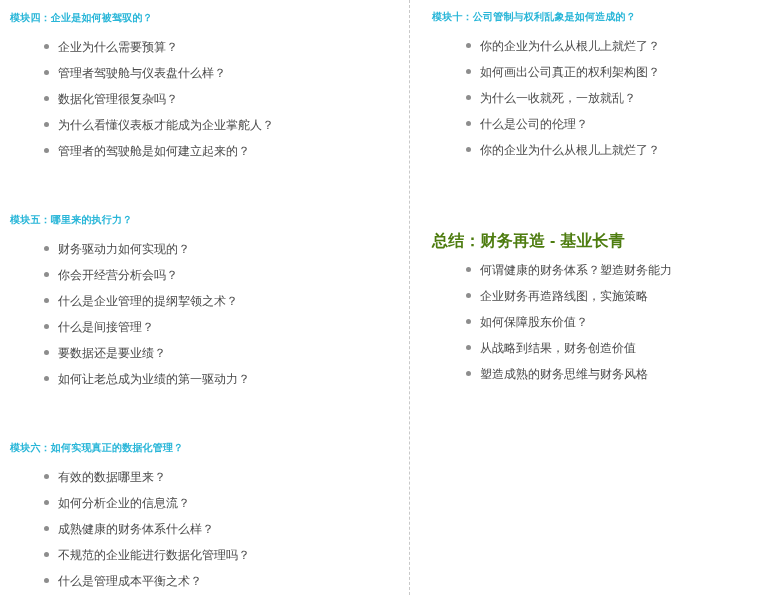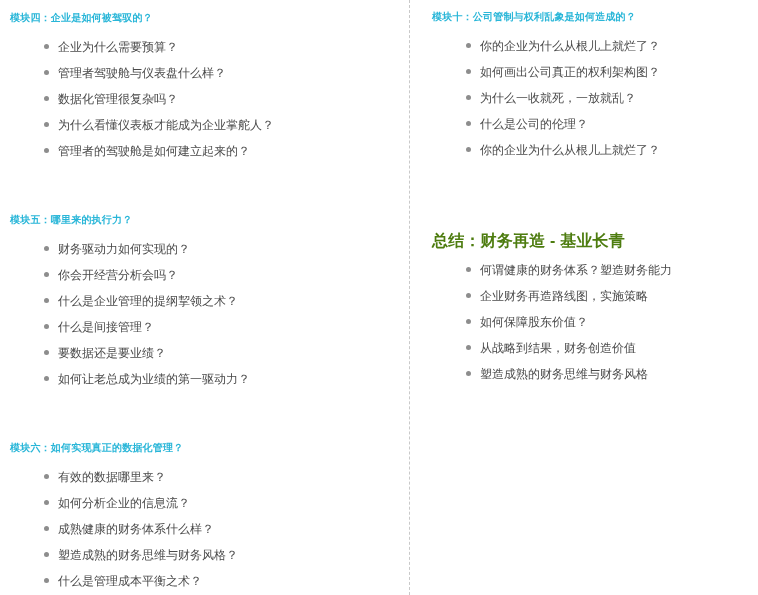--- a/index.html
+++ b/index.html
@@ -116,21 +116,21 @@
     </div>
 
     <div class="gap-xl"></div>
 
     <div class="section">
       <div class="section-title">模块六：如何实现真正的数据化管理？</div>
       <ul class="items">
         <li>有效的数据哪里来？</li>
         <li>如何分析企业的信息流？</li>
         <li>成熟健康的财务体系什么样？</li>
-        <li>塑造成熟的财务思维与财务风格？</li>
+        <li>不规范的企业能进行数据化管理吗？</li>
         <li>什么是管理成本平衡之术？</li>
       </ul>
     </div>
   </div>
 
   <div class="divider"></div>
 
   <div class="column col-right">
     <div class="spacer-top-right"></div>
 

